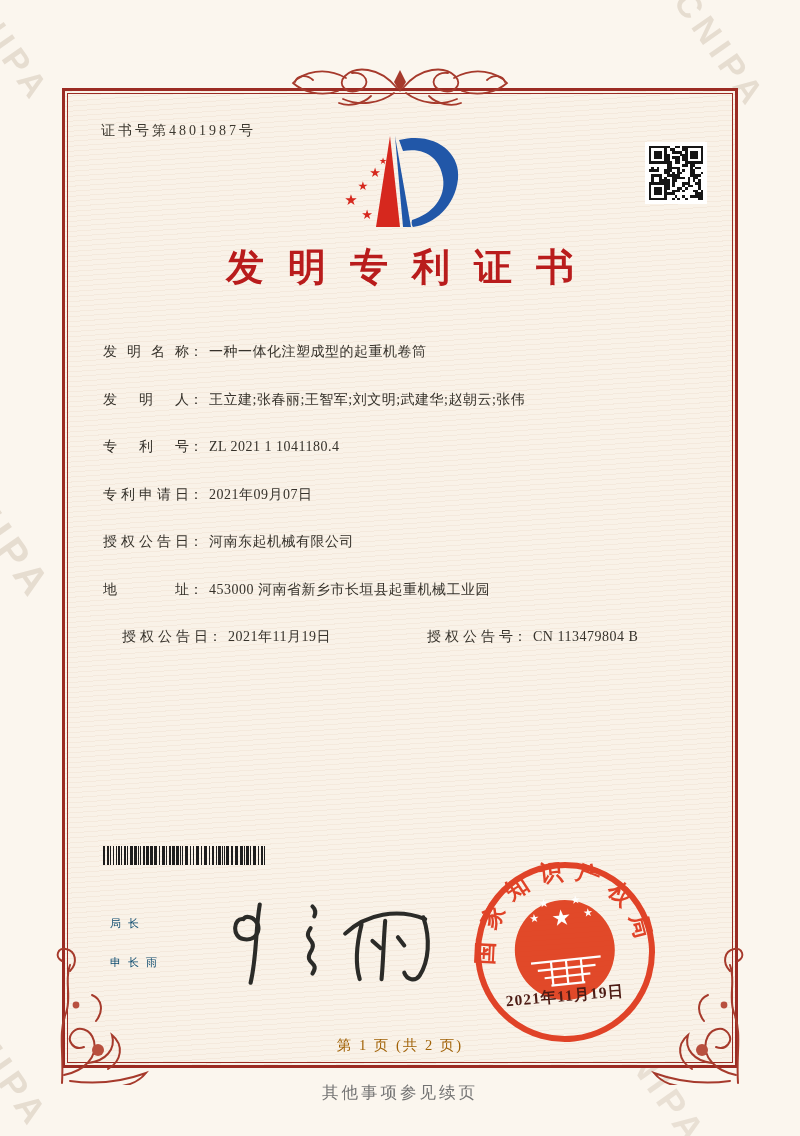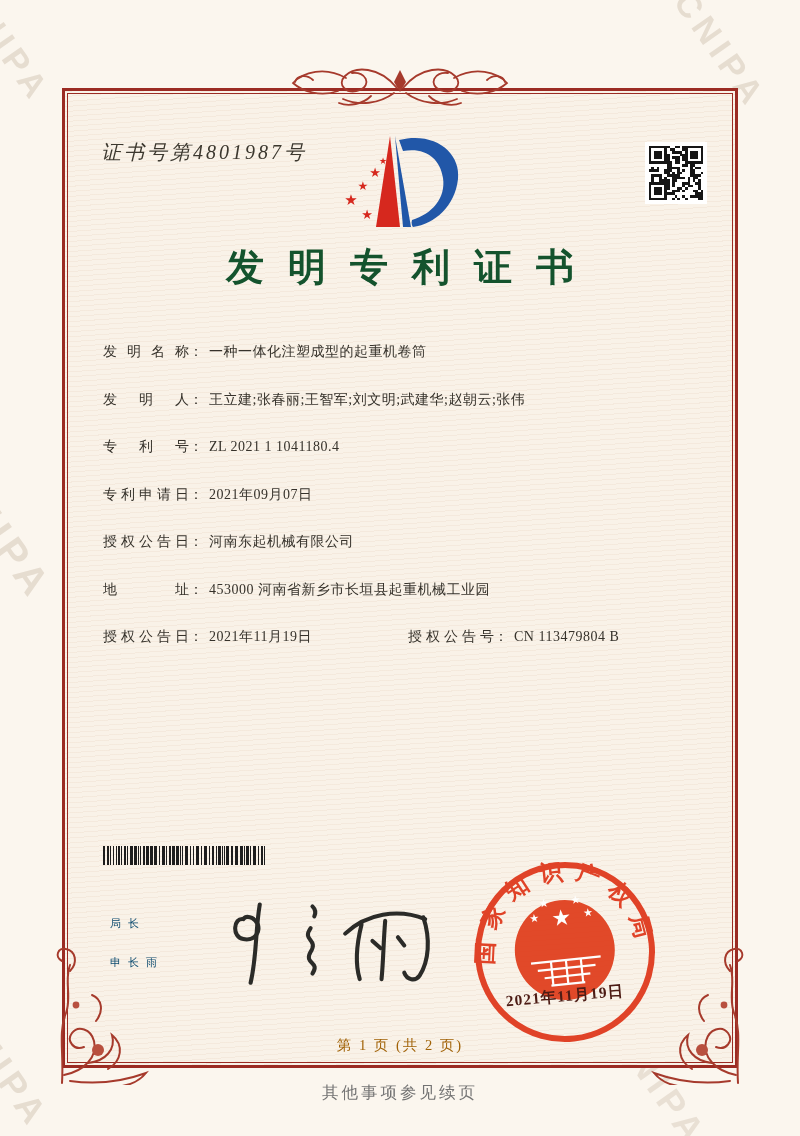--- a/index.html
+++ b/index.html
@@ -16,24 +16,24 @@
   }
   .frame{
     position:absolute; left:62px; top:88px; width:676px; height:980px;
     box-sizing:border-box; border:3px solid #9b2b23;
     background:
       repeating-linear-gradient(176deg, rgba(203,156,122,0.10) 0 1px, rgba(0,0,0,0) 1px 5px),
       #f9f2e8;
   }
   .frame-inner{position:absolute; inset:2px; border:1px solid #9b2b23;}
   .abs{position:absolute;}
-  .cert-no{left:101px; top:139px; font-size:20px; letter-spacing:3px; color:#3c382f;font-style:italic;}
+  .cert-no{left:101px; top:122px; font-size:14px; letter-spacing:3px; color:#3c382f;}
   .title{
     left:62px; top:242px; width:676px; text-align:center;
-    font-size:38px; font-weight:bold; color:#14532d;
+    font-size:38px; font-weight:bold; color:#b91c1c;
     letter-spacing:24px; text-indent:24px;
   }
   .frow{left:103px; width:600px; font-size:14px; color:#36322b; white-space:nowrap;}
   .flabel{
     display:inline-block; width:86px; text-align:justify; text-align-last:justify;
     vertical-align:top;
   }
   .fcolon{display:inline-block; margin-right:6px;}
   .fvalue{letter-spacing:0.5px;}
   .grant2{position:absolute; left:305px; top:0;}
@@ -289,21 +289,21 @@
   </div>
   <div class="abs frow" style="top:486px;">
     <span class="flabel">专利申请日</span><span class="fcolon">：</span><span class="fvalue">2021年09月07日</span>
   </div>
   <div class="abs frow" style="top:533px;">
     <span class="flabel">授权公告日</span><span class="fcolon">：</span><span class="fvalue">河南东起机械有限公司</span>
   </div>
   <div class="abs frow" style="top:581px;">
     <span class="flabel">地址</span><span class="fcolon">：</span><span class="fvalue">453000 河南省新乡市长垣县起重机械工业园</span>
   </div>
-  <div class="abs frow" style="top:628px;">
+  <div class="abs frow" style="top:628px;margin-left:19px;">
     <span class="flabel">授权公告日</span><span class="fcolon">：</span><span class="fvalue">2021年11月19日</span>
     <span class="grant2">
       <span class="flabel">授权公告号</span><span class="fcolon">：</span><span class="fvalue">CN 113479804 B</span>
     </span>
   </div>
 
 
   <svg id="barcode" class="abs" style="left:103px; top:846px;" width="168" height="19" viewBox="0 0 168 19">
       <rect x="0" y="0" width="2" height="19" fill="#1d1d1d"></rect>
       <rect x="4" y="0" width="2" height="19" fill="#1d1d1d"></rect>

